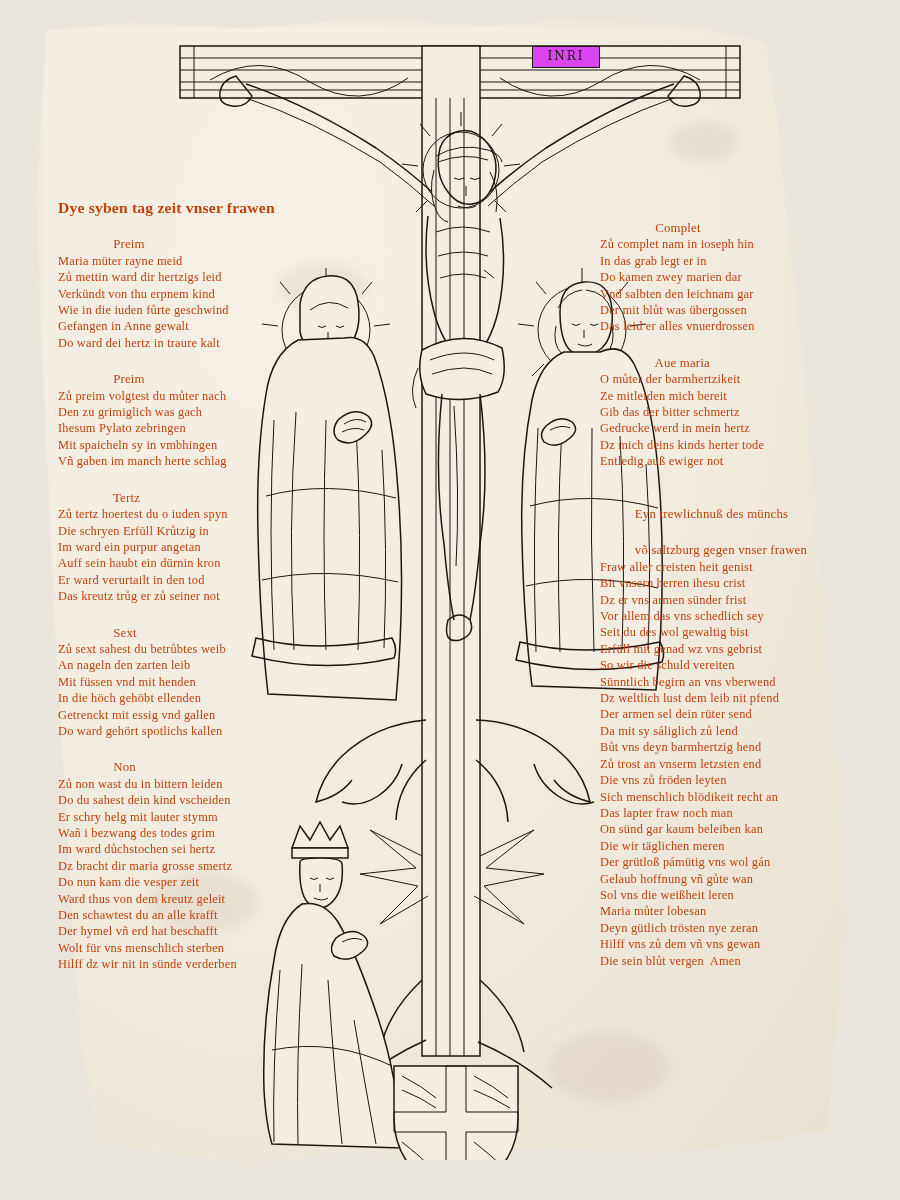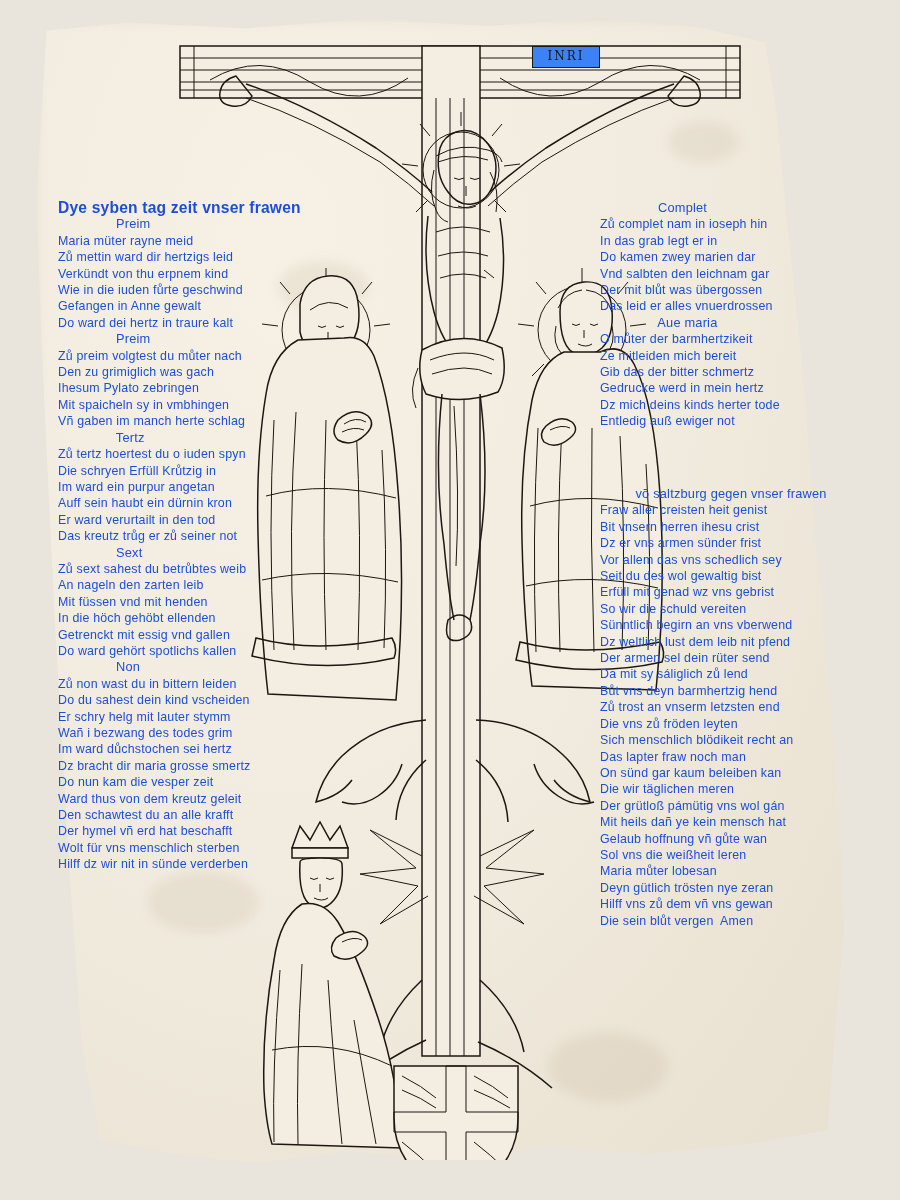--- a/index.html
+++ b/index.html
@@ -31,30 +31,31 @@
     );
   }
   .stain{
     position:absolute;border-radius:50%;
     background:rgba(150,120,80,.10);
     filter:blur(6px);
   }
   
   .col{
     position:absolute;
-    font-family:Liberation Sans, sans-serif;
-    color:#1d4ed8;
+    font-family:Liberation Serif, serif;
+    color:#c2410c;
     font-size:12.4px;
     line-height:16.4px;
     letter-spacing:.2px;
   }
   .col .ln{white-space:pre;}
   .col .head{
     padding-left:28px;
     font-size:12.8px;
+    margin-top:20px;
   }
   .lcol{left:58px;top:200px;width:300px;}
   .rcol{left:600px;top:200px;width:260px;}
   .rcol2{left:600px;top:486px;width:268px;}
   .drop{
     font-size:15.6px;
     font-weight:bold;
   }
   
   .cut{position:absolute;left:150px;top:20px;width:620px;height:1140px;}
@@ -63,21 +64,21 @@
   .ink-thin{stroke:#1d1712;fill:none;stroke-width:1;}
   .paperfill{fill:#f3eee1;}
   .inri{
     position:absolute;left:382px;top:26px;
     width:66px;height:20px;
     border:1.6px solid #1d1712;
     text-align:center;
     font-family:"DejaVu Serif", serif;
     font-size:12px;letter-spacing:2px;
     color:#1d1712;line-height:19px;
-    background:#3b82f6;
+    background:#d946ef;
   }
 </style>
 </head>
 <body>
 
 <div class="sheet-wrap">
 
   <div class="sheet">
     <div class="stain" style="left:250px;top:250px;width:90px;height:50px;"></div>
     <div class="stain" style="left:640px;top:110px;width:70px;height:40px;"></div>
@@ -378,41 +379,41 @@
     <div class="ln head">        Aue maria</div>
     <div class="ln">O můter der barmhertzikeit</div>
     <div class="ln">Ze mitleiden mich bereit</div>
     <div class="ln">Gib das der bitter schmertz</div>
     <div class="ln">Gedrucke werd in mein hertz</div>
     <div class="ln">Dz mich deins kinds herter tode</div>
     <div class="ln">Entledig auß ewiger not</div>
   </div>
 
   <div class="col rcol2">
+    <div class="ln head">  Eyn trewlichnuß des münchs</div>
     <div class="ln head">  võ saltzburg gegen vnser frawen</div>
     <div class="ln">Fraw aller creisten heit genist</div>
     <div class="ln">Bit vnsern herren ihesu crist</div>
     <div class="ln">Dz er vns armen sünder frist</div>
     <div class="ln">Vor allem das vns schedlich sey</div>
     <div class="ln">Seit du des wol gewaltig bist</div>
     <div class="ln">Erfüll mit genad wz vns gebrist</div>
     <div class="ln">So wir die schuld vereiten</div>
     <div class="ln">Sünntlich begirn an vns vberwend</div>
     <div class="ln">Dz weltlich lust dem leib nit pfend</div>
     <div class="ln">Der armen sel dein rüter send</div>
     <div class="ln">Da mit sy sáliglich zů lend</div>
     <div class="ln">Bůt vns deyn barmhertzig hend</div>
     <div class="ln">Zů trost an vnserm letzsten end</div>
     <div class="ln">Die vns zů fröden leyten</div>
     <div class="ln">Sich menschlich blödikeit recht an</div>
     <div class="ln">Das lapter fraw noch man</div>
     <div class="ln">On sünd gar kaum beleiben kan</div>
     <div class="ln">Die wir täglichen meren</div>
     <div class="ln">Der grütloß pámütig vns wol gán</div>
-    <div class="ln">Mit heils dañ ye kein mensch hat</div>
     <div class="ln">Gelaub hoffnung vñ gůte wan</div>
     <div class="ln">Sol vns die weißheit leren</div>
     <div class="ln">Maria můter lobesan</div>
     <div class="ln">Deyn gütlich trösten nye zeran</div>
     <div class="ln">Hilff vns zů dem vñ vns gewan</div>
     <div class="ln">Die sein blůt vergen  Amen</div>
   </div>
 
 </div>
 

